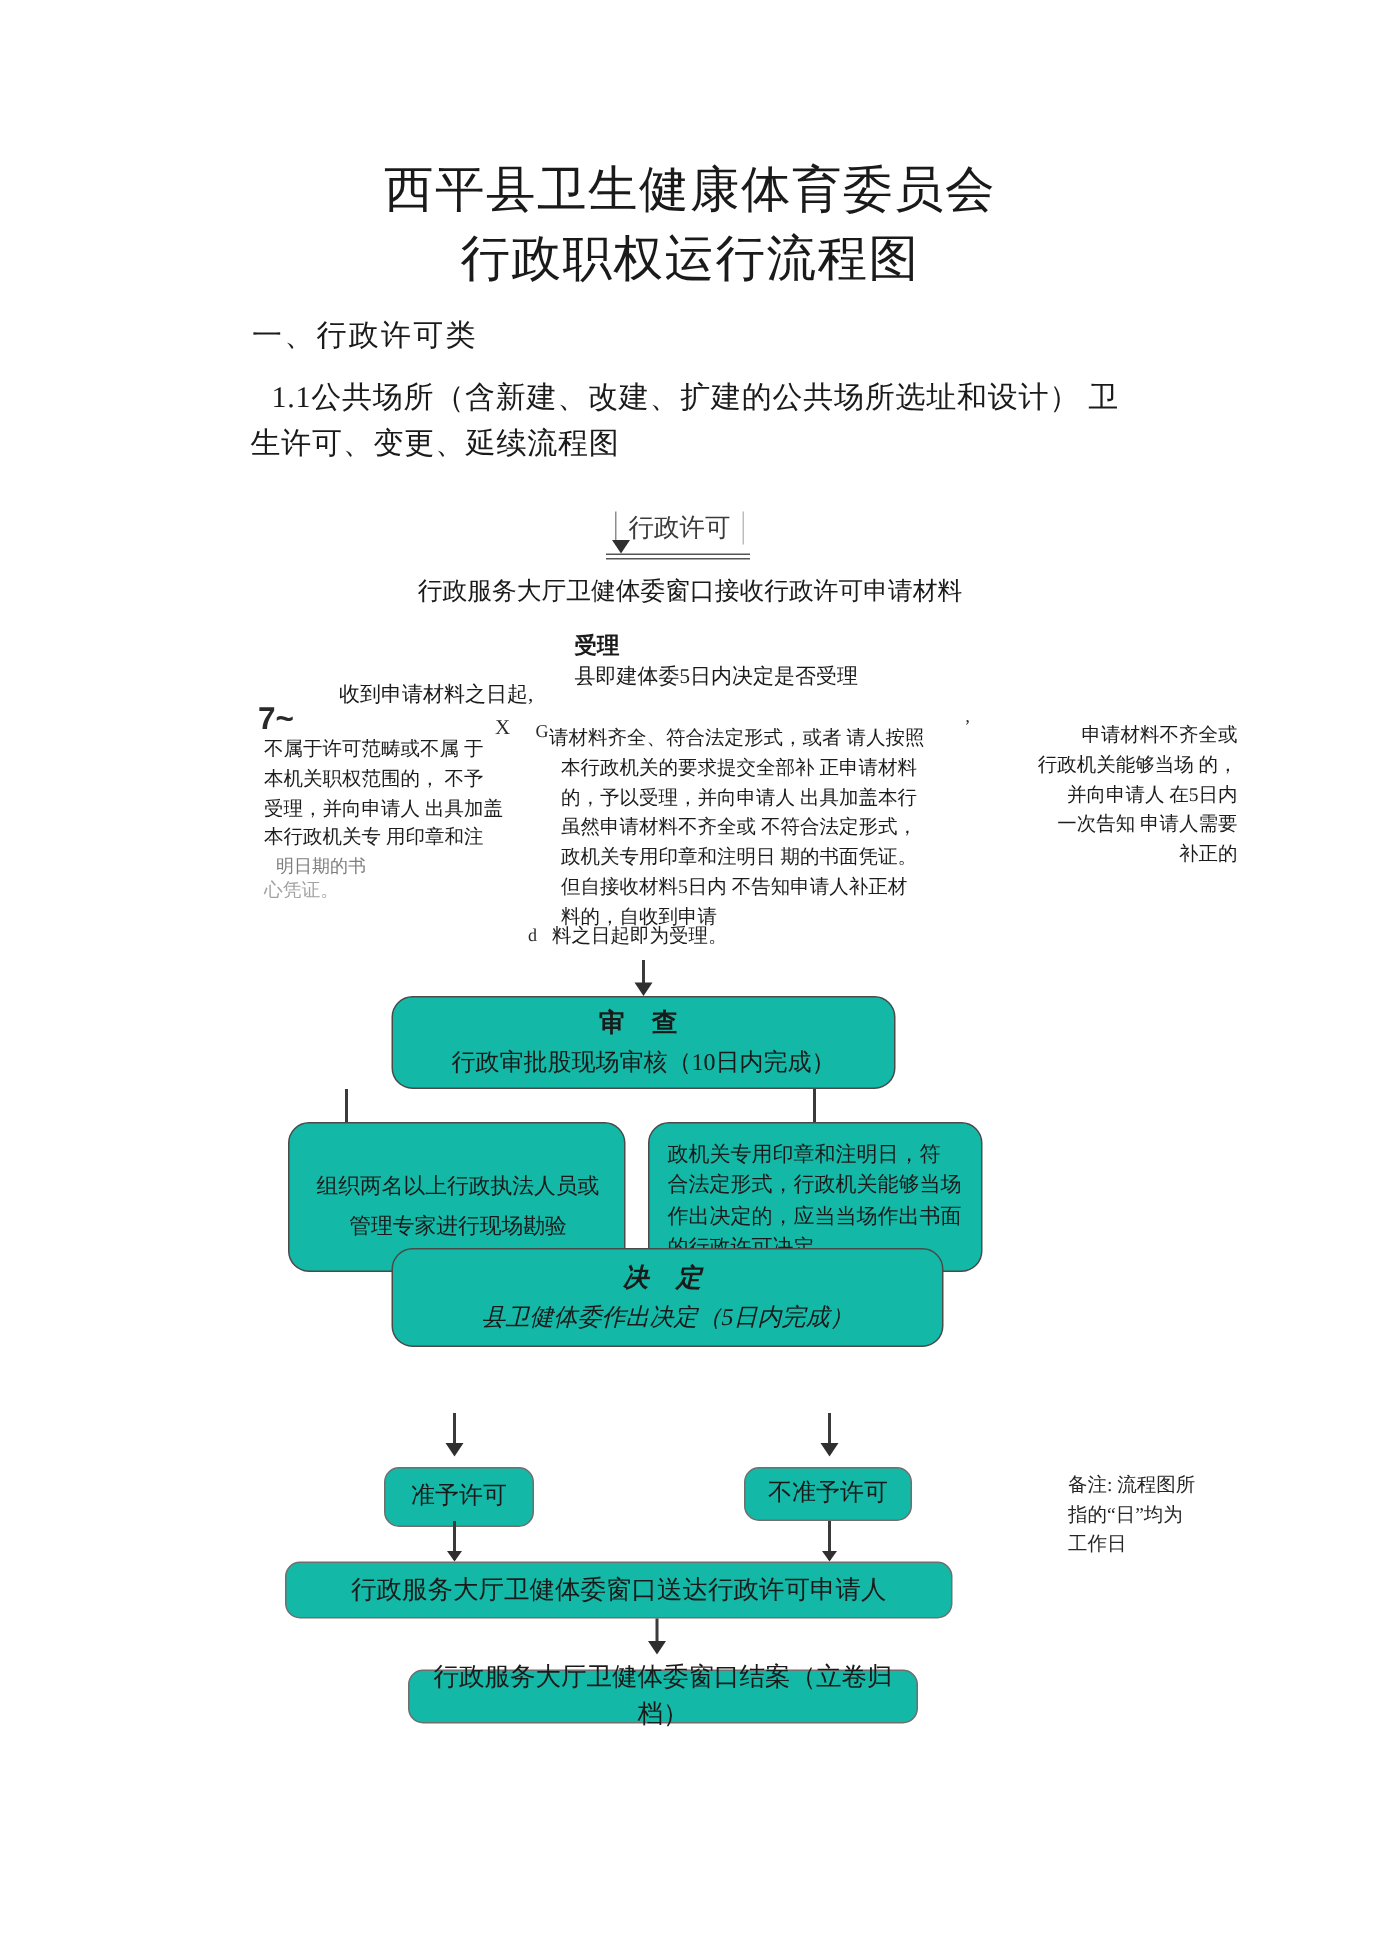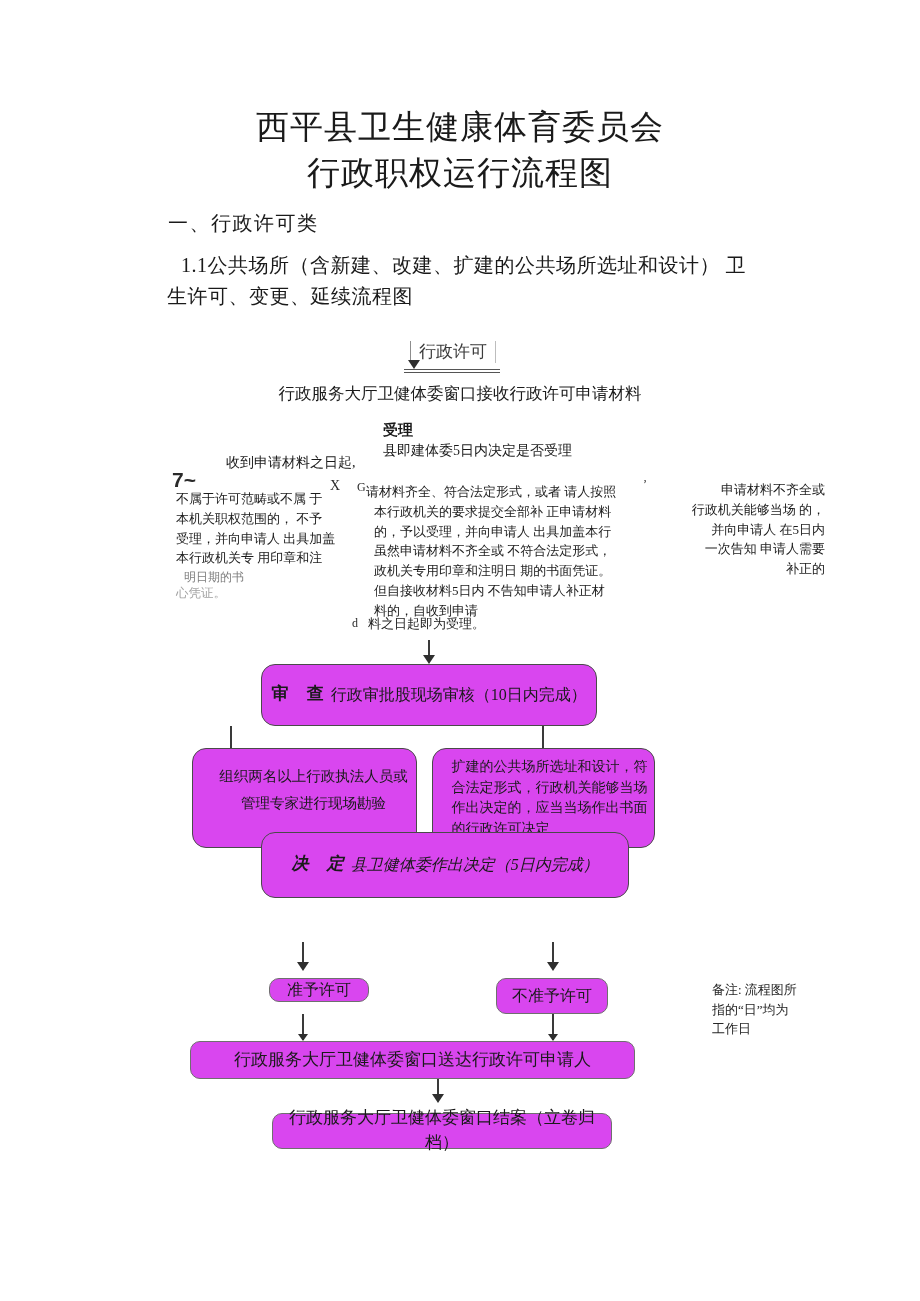--- a/index.html
+++ b/index.html
@@ -45,25 +45,25 @@
   }
   .sub-head .indent{padding-left:14px;}
 
   
   .flow{position:absolute;left:0;top:0;width:920px;height:1301px;}
 
   .node{
     position:absolute;
     box-sizing:border-box;
     display:flex;
-    flex-direction:row;
+    flex-direction:column;
     align-items:center;
     justify-content:center;
     text-align:center;
-    background:#d946ef;
+    background:#14b8a6;
   }
   .rounded{
     border:1.6px solid #4a4a4a;
     border-radius:14px;
   }
   .rounded-soft{
     border:1.4px solid #6f6f6f;
     border-radius:10px;
   }
   .node .hd{
@@ -231,41 +231,41 @@
 
     <div class="node rounded" style="left:192px;top:748px;width:225px;height:100px;align-items:flex-start;padding:14px 0 0 18px;">
       <div class="bd" style="text-align:center;font-size:14.5px;line-height:1.85;">
         <div>组织两名以上行政执法人员或</div>
         <div>管理专家进行现场勘验</div>
       </div>
     </div>
 
     <div class="node rounded" style="left:432px;top:748px;width:223px;height:100px;align-items:flex-start;padding:8px 0 0 12px;">
       <div class="bd" style="text-align:left;font-size:14px;line-height:1.48;">
-        <div>扩建的公共场所选址和设计，符</div>
+        <div>政机关专用印章和注明日，符</div>
         <div>合法定形式，行政机关能够当场</div>
         <div>作出决定的，应当当场作出书面</div>
         <div>的行政许可决定</div>
       </div>
     </div>
 
     <div class="vline" style="left:305px;top:848px;height:22px;"></div>
     <div class="arrow" style="left:300px;top:864px;"></div>
 
     <div class="node rounded" style="left:261px;top:832px;width:368px;height:66px;font-style:italic;">
       <div class="hd">决 定</div>
       <div class="bd">县卫健体委作出决定（5日内完成）</div>
     </div>
 
     <div class="vline" style="left:302px;top:942px;height:26px;"></div>
     <div class="arrow" style="left:297px;top:962px;"></div>
     <div class="vline" style="left:552px;top:942px;height:26px;"></div>
     <div class="arrow" style="left:547px;top:962px;"></div>
 
-    <div class="node rounded-soft" style="left:269px;top:978px;width:100px;height:24px;">
+    <div class="node rounded-soft" style="left:256px;top:978px;width:100px;height:40px;">
       <div class="bd" style="font-size:16px;">准予许可</div>
     </div>
     <div class="node rounded-soft" style="left:496px;top:978px;width:112px;height:36px;">
       <div class="bd" style="font-size:16px;">不准予许可</div>
     </div>
 
     <div class="vline" style="left:302px;top:1014px;height:26px;"></div>
     <div class="arrow small" style="left:298px;top:1034px;"></div>
     <div class="vline" style="left:552px;top:1014px;height:26px;"></div>
     <div class="arrow small" style="left:548px;top:1034px;"></div>

